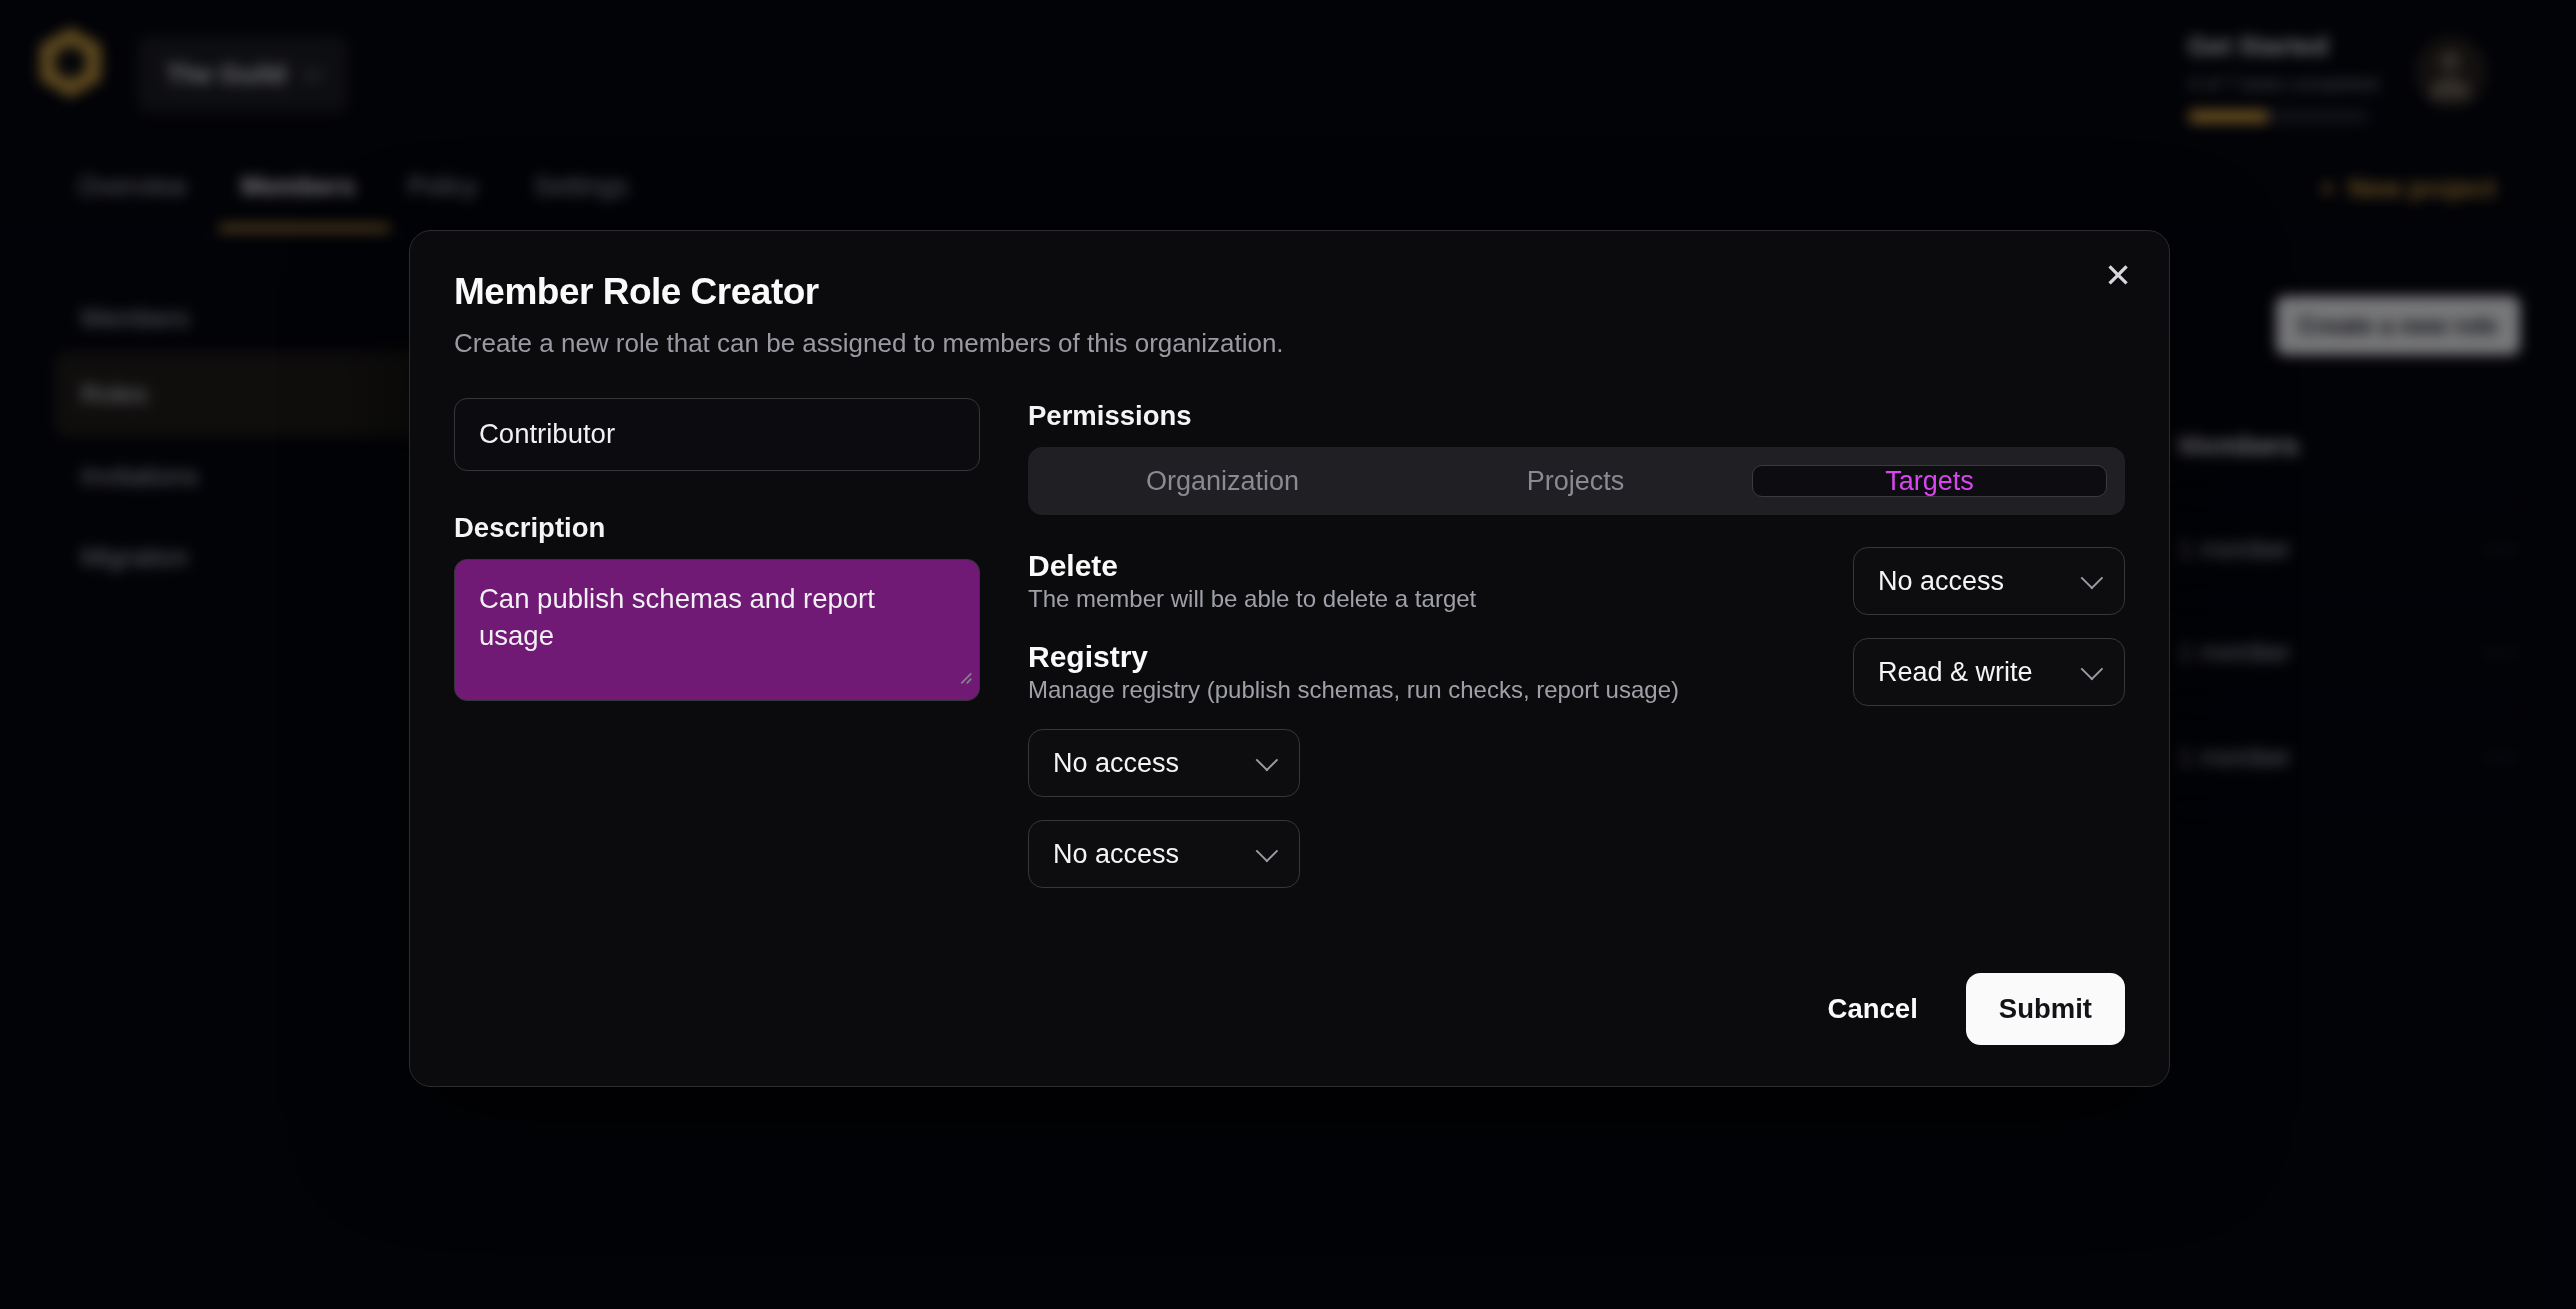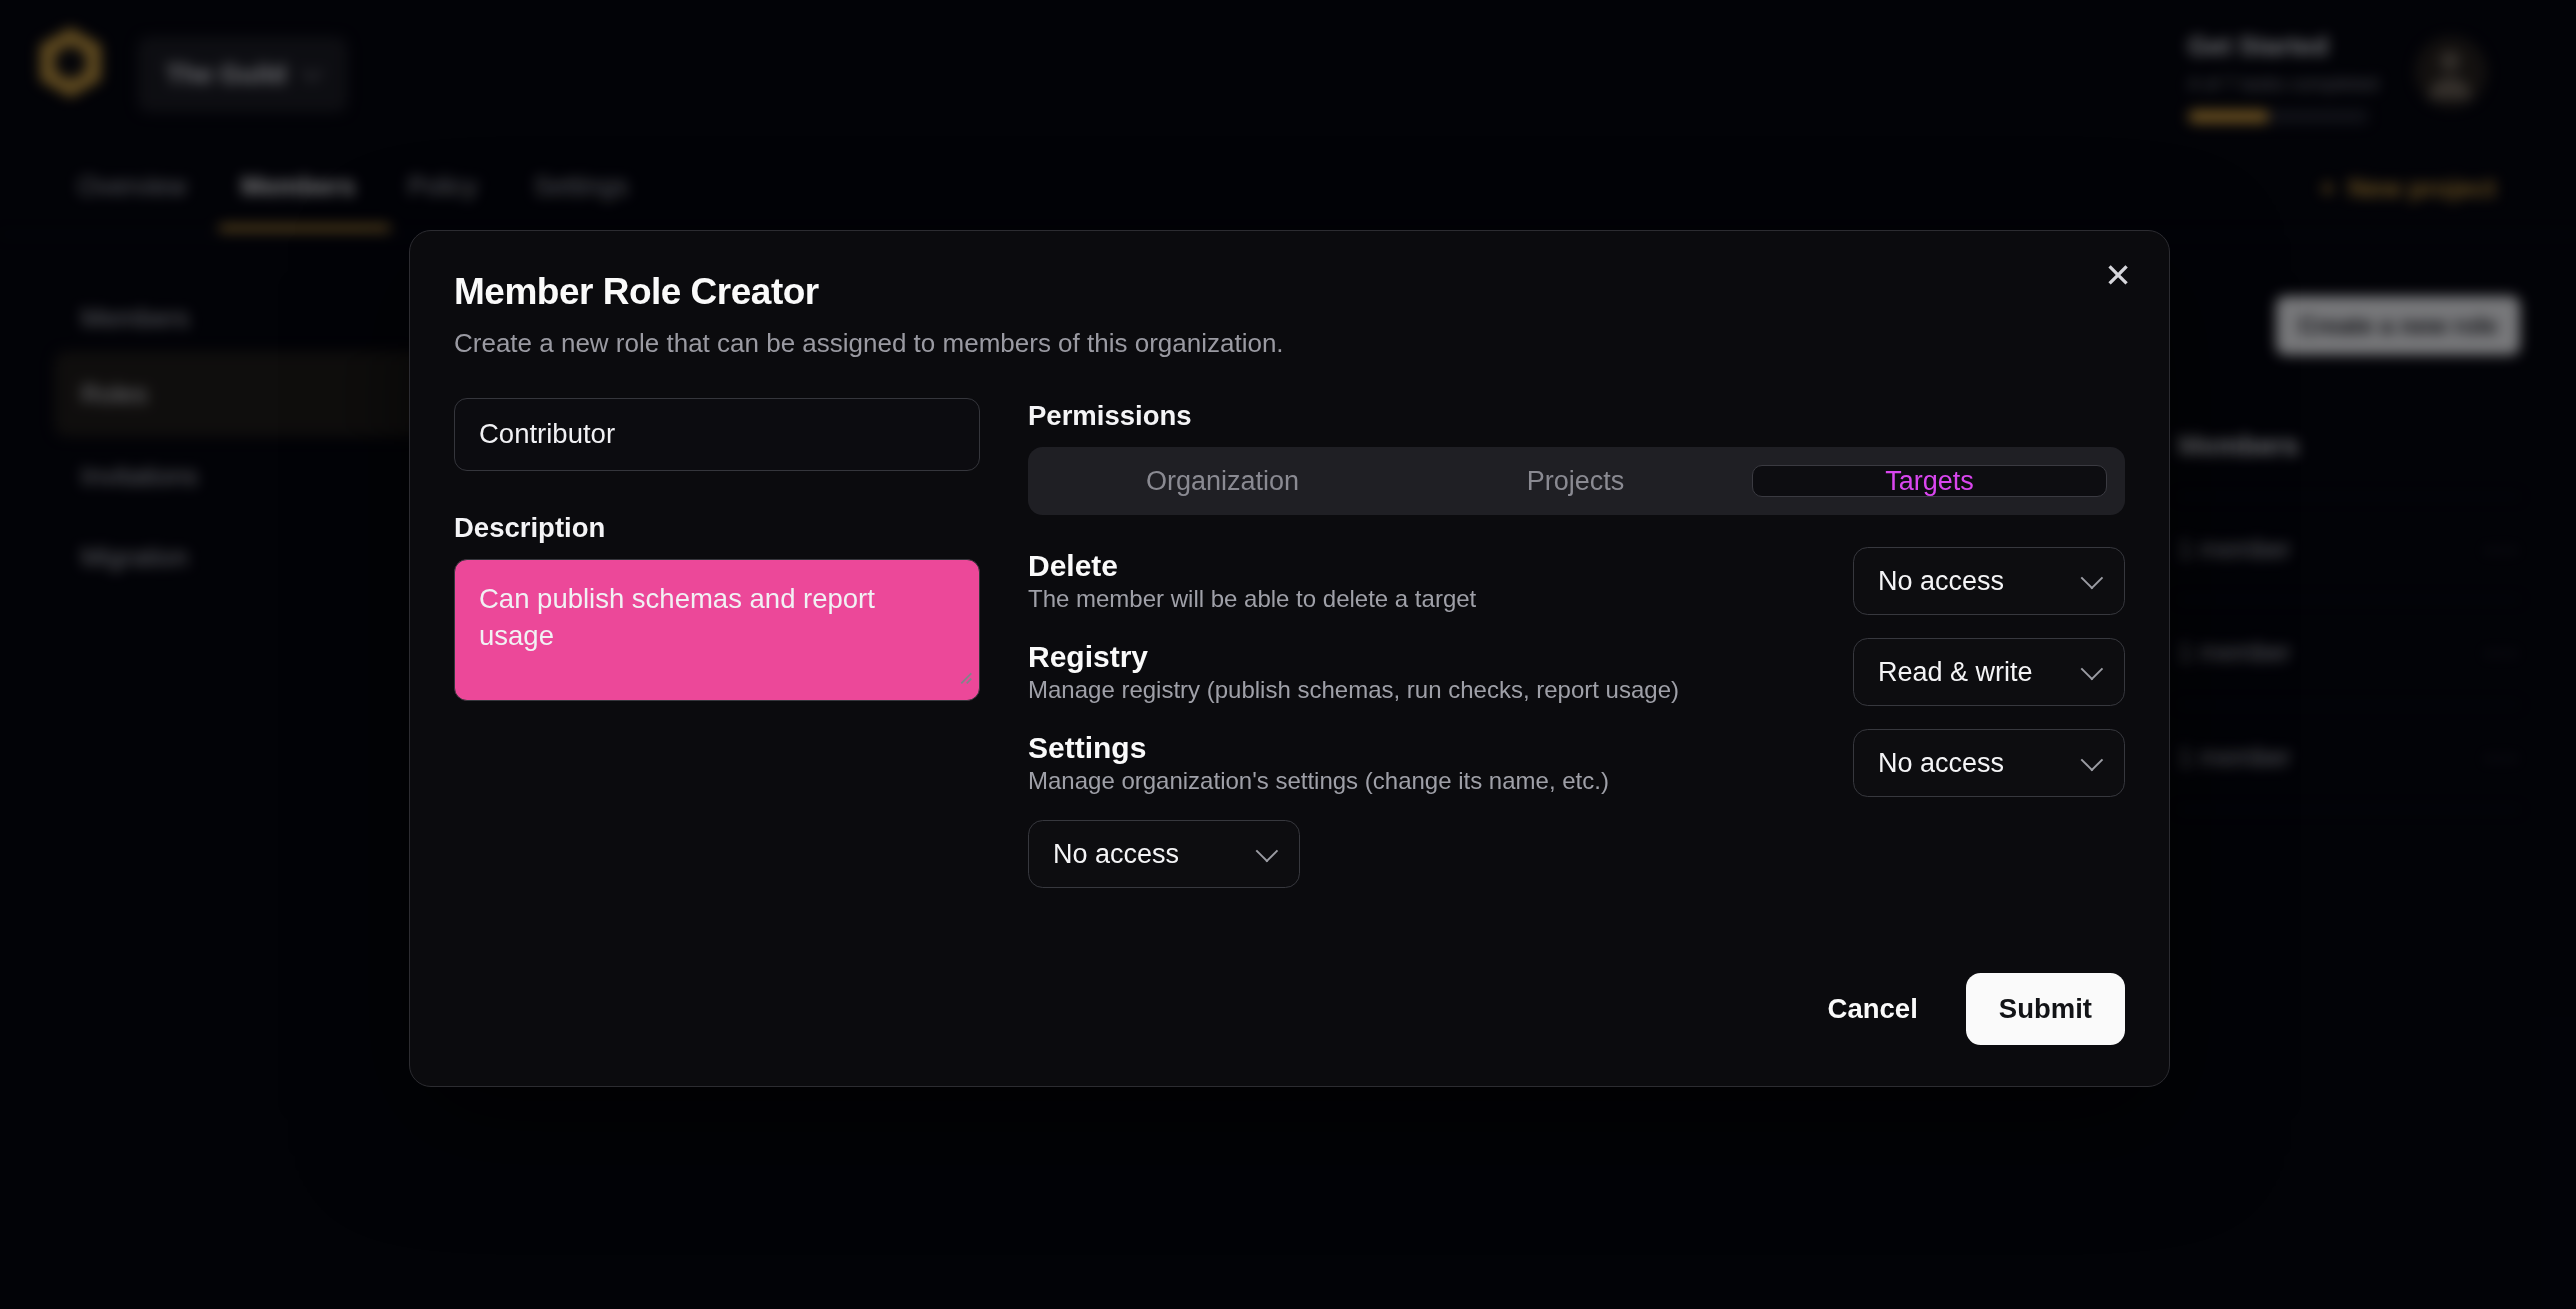--- a/index.html
+++ b/index.html
@@ -46,21 +46,21 @@
   .m-title{font-size:37px;font-weight:700;color:#fafafa;letter-spacing:-0.5px;line-height:42px;}
   .m-sub{margin-top:14.7px;font-size:26px;color:#9a9aa2;line-height:31px;}
   .m-close{position:absolute;top:27.5px;right:37px;font-size:33px;line-height:33px;color:#d6d6db;cursor:pointer;}
   .m-cols{display:flex;gap:48px;margin-top:39px;}
   .col-left{width:526px;flex:none;}
   .col-right{flex:1;min-width:0;}
   .f-label{font-size:27.5px;font-weight:700;color:#f4f4f6;line-height:35px;margin-bottom:14.7px;}
   .input{height:73px;border:0.9px solid #35363c;border-radius:13px;background:#0c0c10;display:flex;align-items:center;
          padding:0 24px;font-size:27.5px;color:#f1f1f4;cursor:text;box-sizing:border-box;}
   .desc-group{margin-top:39px;}
-  .textarea{height:142px;border:0.9px solid #35363c;border-radius:13px;background:#ec4899;padding:20px 24px;
+  .textarea{height:142px;border:0.9px solid #35363c;border-radius:13px;background:#701a75;padding:20px 24px;
             font-size:27.5px;line-height:37px;color:#f1f1f4;cursor:text;position:relative;box-sizing:border-box;}
   .resize{position:absolute;right:5.5px;bottom:5.5px;}
   .seg{height:68px;background:#1f1f24;border-radius:14.7px;display:flex;padding:18px;box-sizing:border-box;}
   .seg-item{flex:1;display:flex;align-items:center;justify-content:center;font-size:27px;color:#8a8a92;border-radius:10px;cursor:pointer;}
   .seg-item.active{background:#0d0d11;border:0.9px solid #3a3a41;color:#d946ef;font-weight:400;}
   .rows{margin-top:32px;display:flex;flex-direction:column;gap:23px;}
   .prow{display:flex;justify-content:space-between;align-items:flex-start;}
   .prow-title{font-size:30px;font-weight:700;color:#fafafa;line-height:37px;}
   .prow-desc{margin-top:1px;font-size:24px;color:#9fa0a8;line-height:27.5px;}
   .select{width:272px;flex:none;height:68px;border:0.9px solid #37383e;border-radius:14.7px;background:#0d0d10;
@@ -190,24 +190,20 @@
                 <div class="prow-title">Registry</div>
                 <div class="prow-desc">Manage registry (publish schemas, run checks, report usage)</div>
               </div>
               <div class="select">
                 <span>Read &amp; write</span>
                 <span class="chev2"></span>
               </div>
             </div>
 
             <div class="prow">
-              <div class="prow-text">
-                <div class="prow-title">Settings</div>
-                <div class="prow-desc">Manage organization's settings (change its name, etc.)</div>
-              </div>
               <div class="select">
                 <span>No access</span>
                 <span class="chev2"></span>
               </div>
             </div>
 
             <div class="prow">
               <div class="select">
                 <span>No access</span>
                 <span class="chev2"></span>

